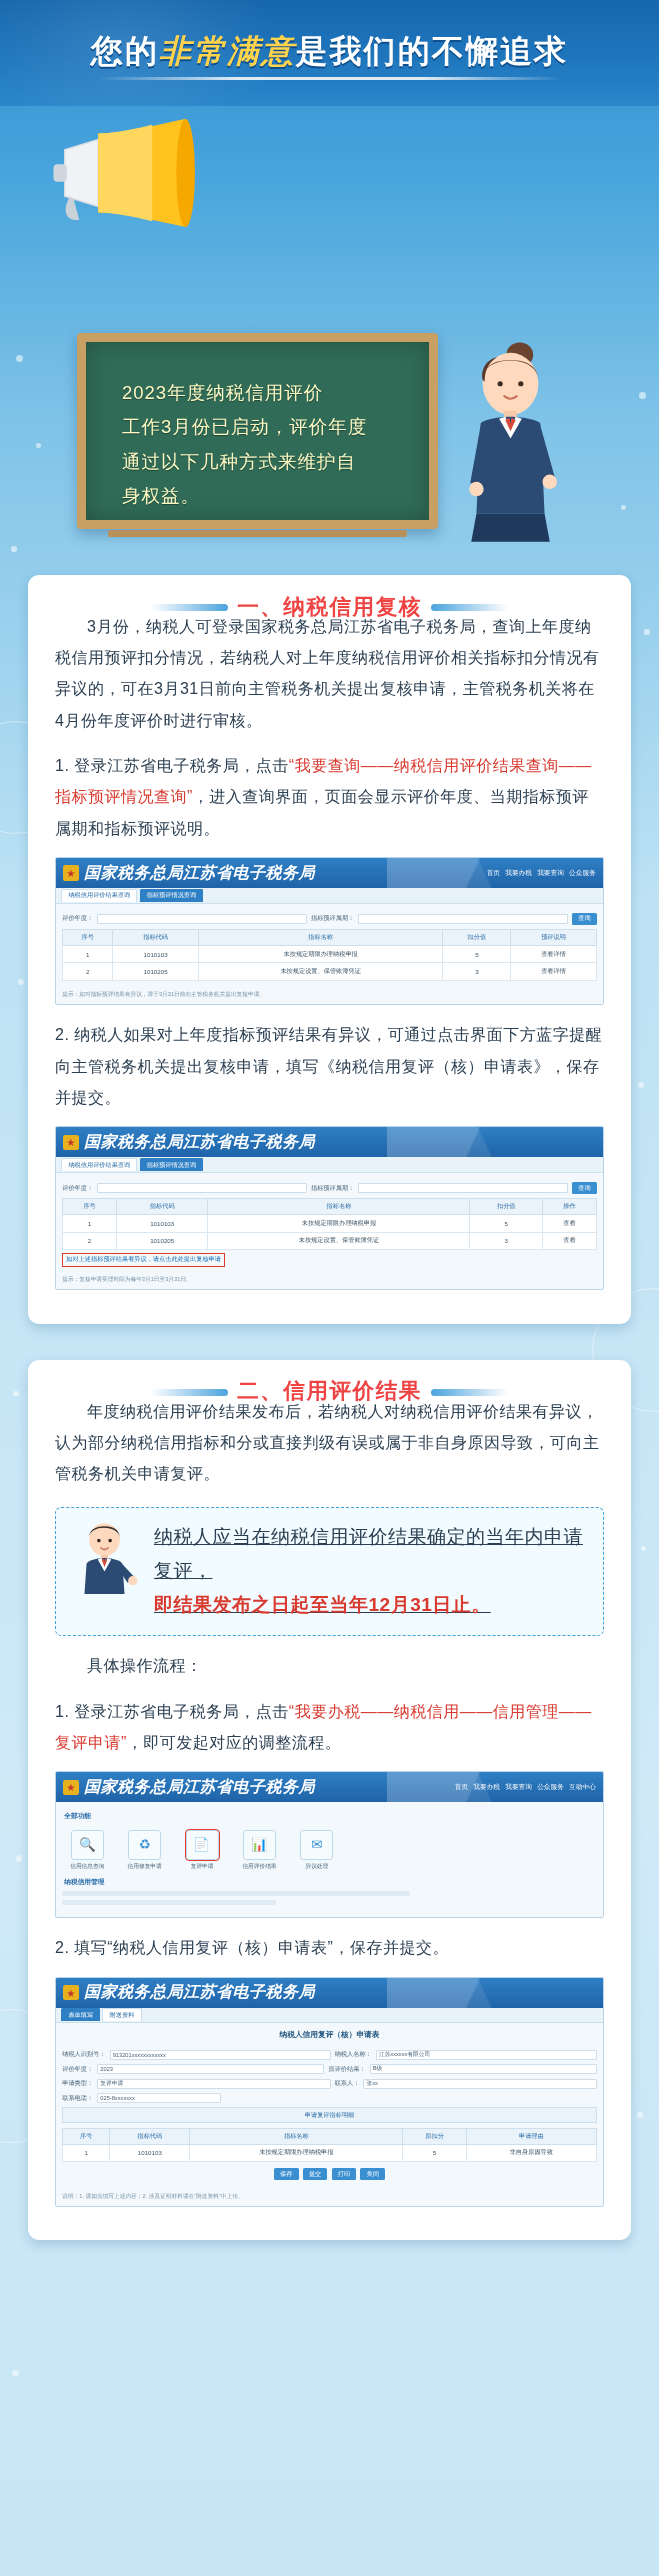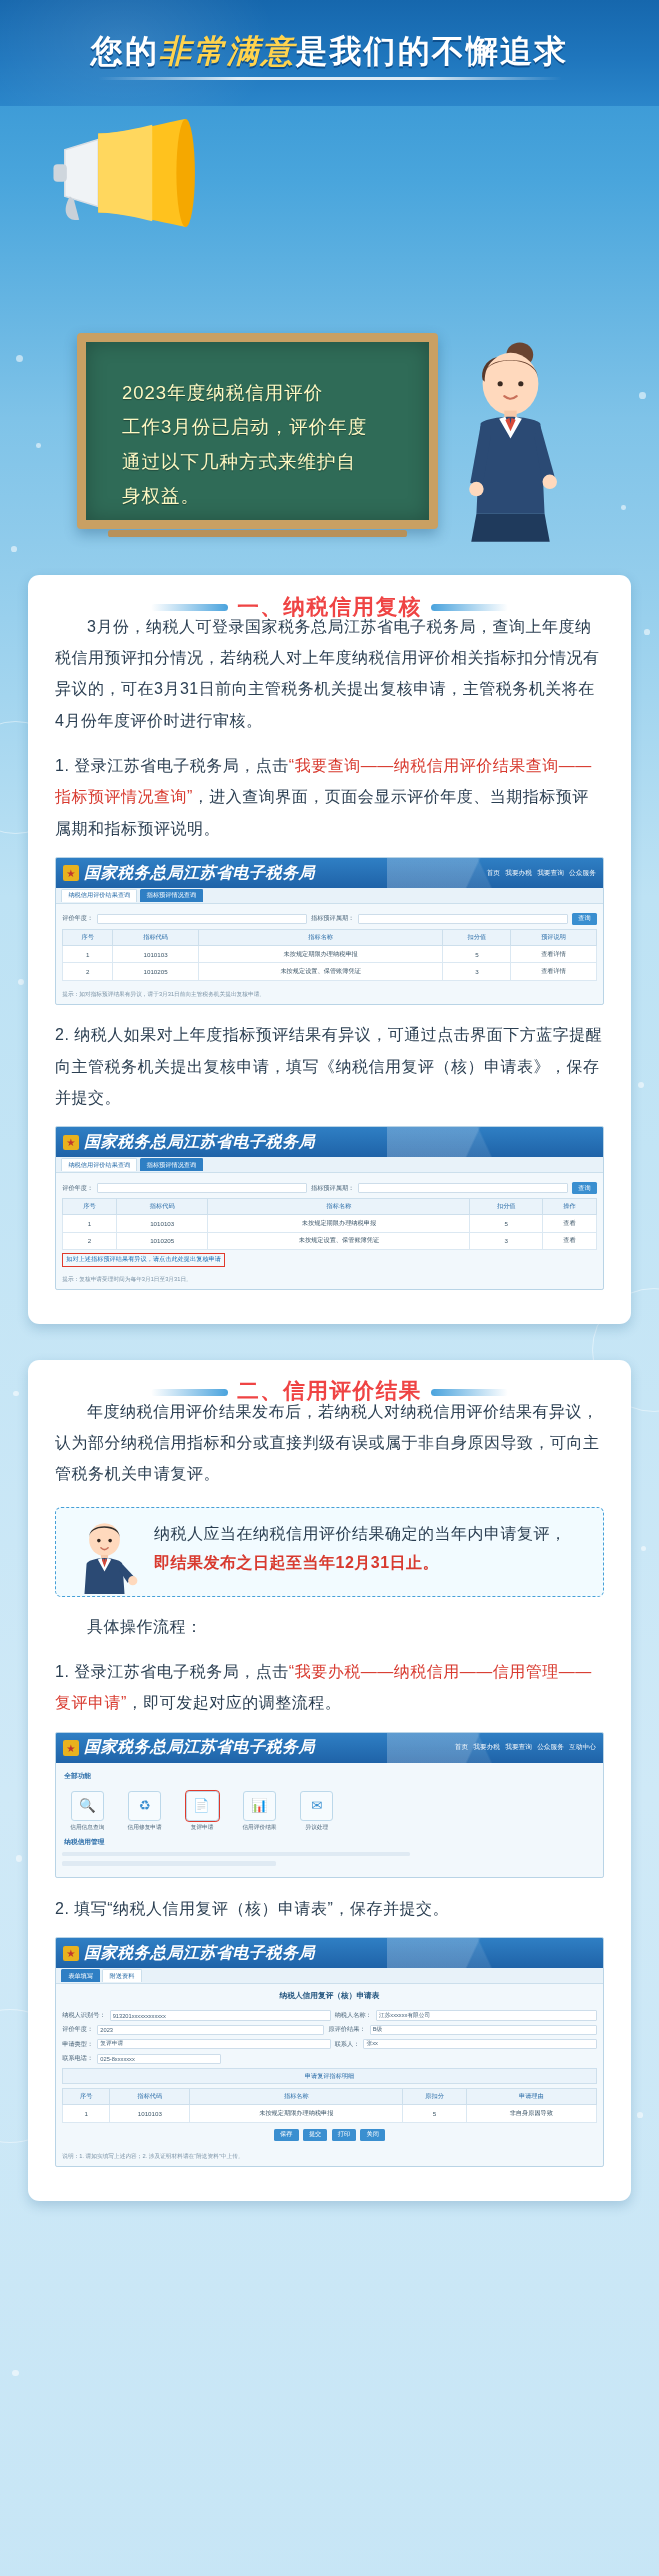--- a/index.html
+++ b/index.html
@@ -226,21 +226,21 @@
     position: relative;
     margin: 17.5px 0 5.2px 0;
     border: 1px dashed #45a0d8;
     border-radius: 6.2px;
     background: #f2fbff;
     padding: 12.4px 14.4px 12.4px 98px;
     min-height: 90px;
   }
   .tip-officer { position: absolute; left: 10.3px; top: 9.3px; width: 77px; height: 77px; }
   .tip-title { font-size: 15.5px; font-weight: bold; color: #d83a2f; margin-bottom: 6.2px; }
-  .tip-text { font-size: 16px; line-height: 1.8; color: #2b3f52; letter-spacing: 0.5px; }
+  .tip-text { font-size: 19px; line-height: 1.8; color: #2b3f52; letter-spacing: 0.5px; text-decoration: underline; }
 
   .gap { height: 36px; }
 </style>
 </head>
 <body>
 
 <div class="dot" style="left:15.5px;top:355px;width:7.2px;height:7.2px;"></div>
 <div class="dot" style="left:36px;top:443px;width:4.6px;height:4.6px;"></div>
 <div class="dot" style="left:11.3px;top:546px;width:5.7px;height:5.7px;"></div>
 <div class="dot" style="left:639px;top:392px;width:6.7px;height:6.7px;"></div>

